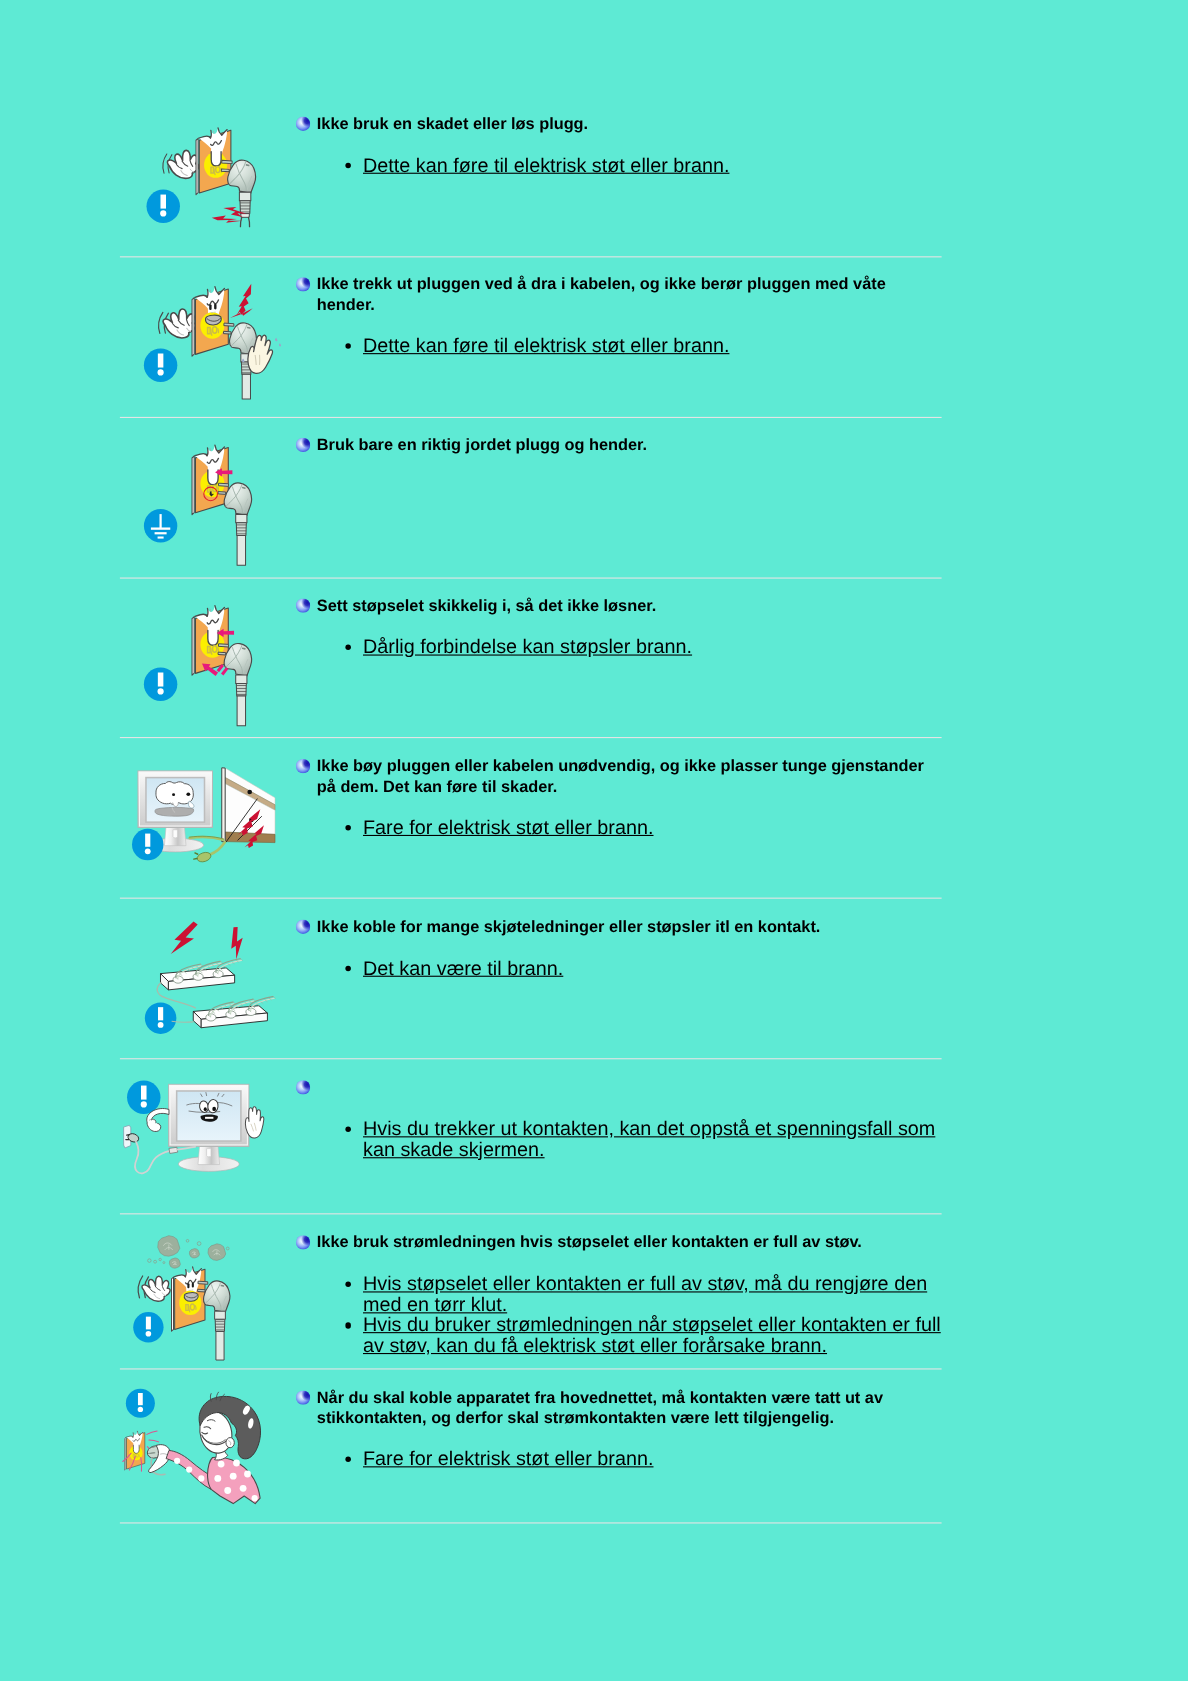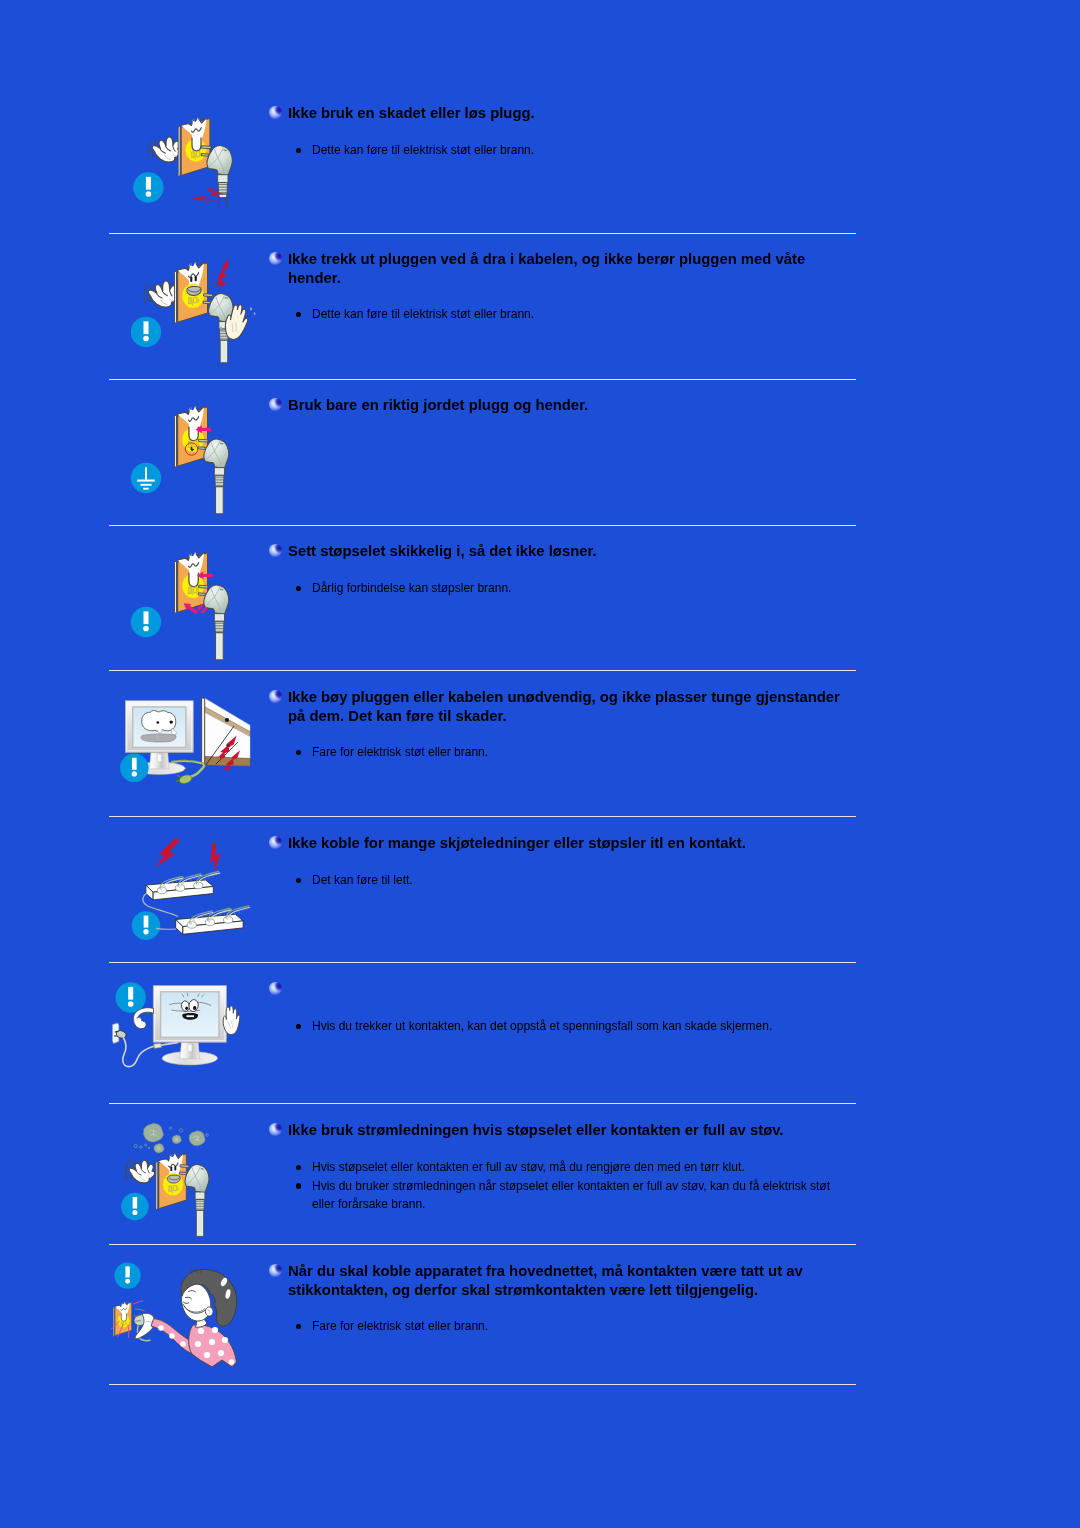--- a/index.html
+++ b/index.html
@@ -1,30 +1,30 @@
 <!DOCTYPE html>
 <html><head>
 <meta charset="utf-8">
 <title>Manual</title>
 <style>
   html,body{margin:0;padding:0;background:#fff;}
   body{width:1080px;height:1528px;overflow:hidden;font-family:"Liberation Sans",sans-serif;}
-  .page{position:relative;width:1080px;height:1528px;background:#1d4ed8;}
+  .page{position:relative;width:1080px;height:1528px;background:#5eead4;}
   .rule{position:absolute;left:109px;width:747px;height:1px;background:#e4e4e4;}
   .art{position:absolute;overflow:visible;}
   .head{position:absolute;left:288px;width:560px;font-size:14.85px;font-weight:bold;
         color:#000;line-height:18.7px;}
   .sphere{position:absolute;left:269px;width:12.6px;height:12.6px;border-radius:50%;
         background:
           radial-gradient(circle at 78% 30%, rgba(10,6,170,0.92) 0%, rgba(12,8,175,0.78) 18%,
              rgba(25,20,190,0.0) 40%),
           radial-gradient(circle at 44% 40%, #f6fdff 0%, #e8f6ff 11%, #c6dbfc 26%,
              #9db6f8 42%, #7490f2 56%, #4c63e6 70%, #2a28c8 84%,
              #3a3fd2 94%, rgba(140,165,248,0.32) 100%);}
-  .blist{position:absolute;left:312px;width:528px;font-size:12px;color:#000;line-height:18.7px;}
+  .blist{position:absolute;left:330px;width:528px;font-size:18px;color:#000;line-height:18.7px;text-decoration:underline;}
   .blist .row{position:relative;}
   .blist .dot{position:absolute;left:-16.5px;top:6.6px;width:5.6px;height:5.6px;
         border-radius:50%;background:#000;}
 </style>
 </head>
 <body>
 
 <div class="page">
   <div class="rule" style="top:233px"></div>
   <div class="rule" style="top:379px"></div>
@@ -455,21 +455,21 @@
         <path d="M61.5,-3.6 l1.9,1.5" stroke="#9cb39e" stroke-width="0.55" stroke-linecap="round"></path>
         <path d="M65.2,-5.3 l1.9,1.5" stroke="#9cb39e" stroke-width="0.55" stroke-linecap="round"></path>
         <path d="M68.9,-6.9 l1.9,1.5" stroke="#9cb39e" stroke-width="0.55" stroke-linecap="round"></path>
         <path d="M72.6,-8.4 l1.9,1.5" stroke="#9cb39e" stroke-width="0.55" stroke-linecap="round"></path>
       </g>
       <path d="M56.0,99.0 C48.0,99.6 42.0,99.4 36.0,98.4" fill="none" stroke="#a8bcab" stroke-width="1.1"></path>
     </svg>
   <div class="sphere" style="top:836px"></div>
   <div class="head" style="top:834px">Ikke koble for mange skjøteledninger eller støpsler itl en kontakt.</div>
   <div class="blist" style="top:871px">
-    <div class="row"><span class="dot"></span><span>Det kan føre til lett.</span></div>
+    <div class="row"><span class="dot"></span><span>Det kan være til brann.</span></div>
   </div>
 
   <svg class="art" style="left:104px;top:976px" width="146" height="116" viewBox="0 0 146 116">
       <g>
         <circle cx="26.7" cy="21.5" r="15.2" fill="#0099dd"></circle>
         <path d="M24.19,10.86 L29.21,10.86 L29.21,23.63 L24.19,23.63 Z" fill="#fff"></path>
         <ellipse cx="26.70" cy="28.04" rx="2.81" ry="2.81" fill="#fff"></ellipse>
       </g>
       <g transform="translate(49.3,9.7) scale(1.0)">
         <ellipse cx="36.5" cy="72.5" rx="27.7" ry="6.7" fill="url(#gbase)" stroke="#b2b2b2" stroke-width="0.6"></ellipse>

